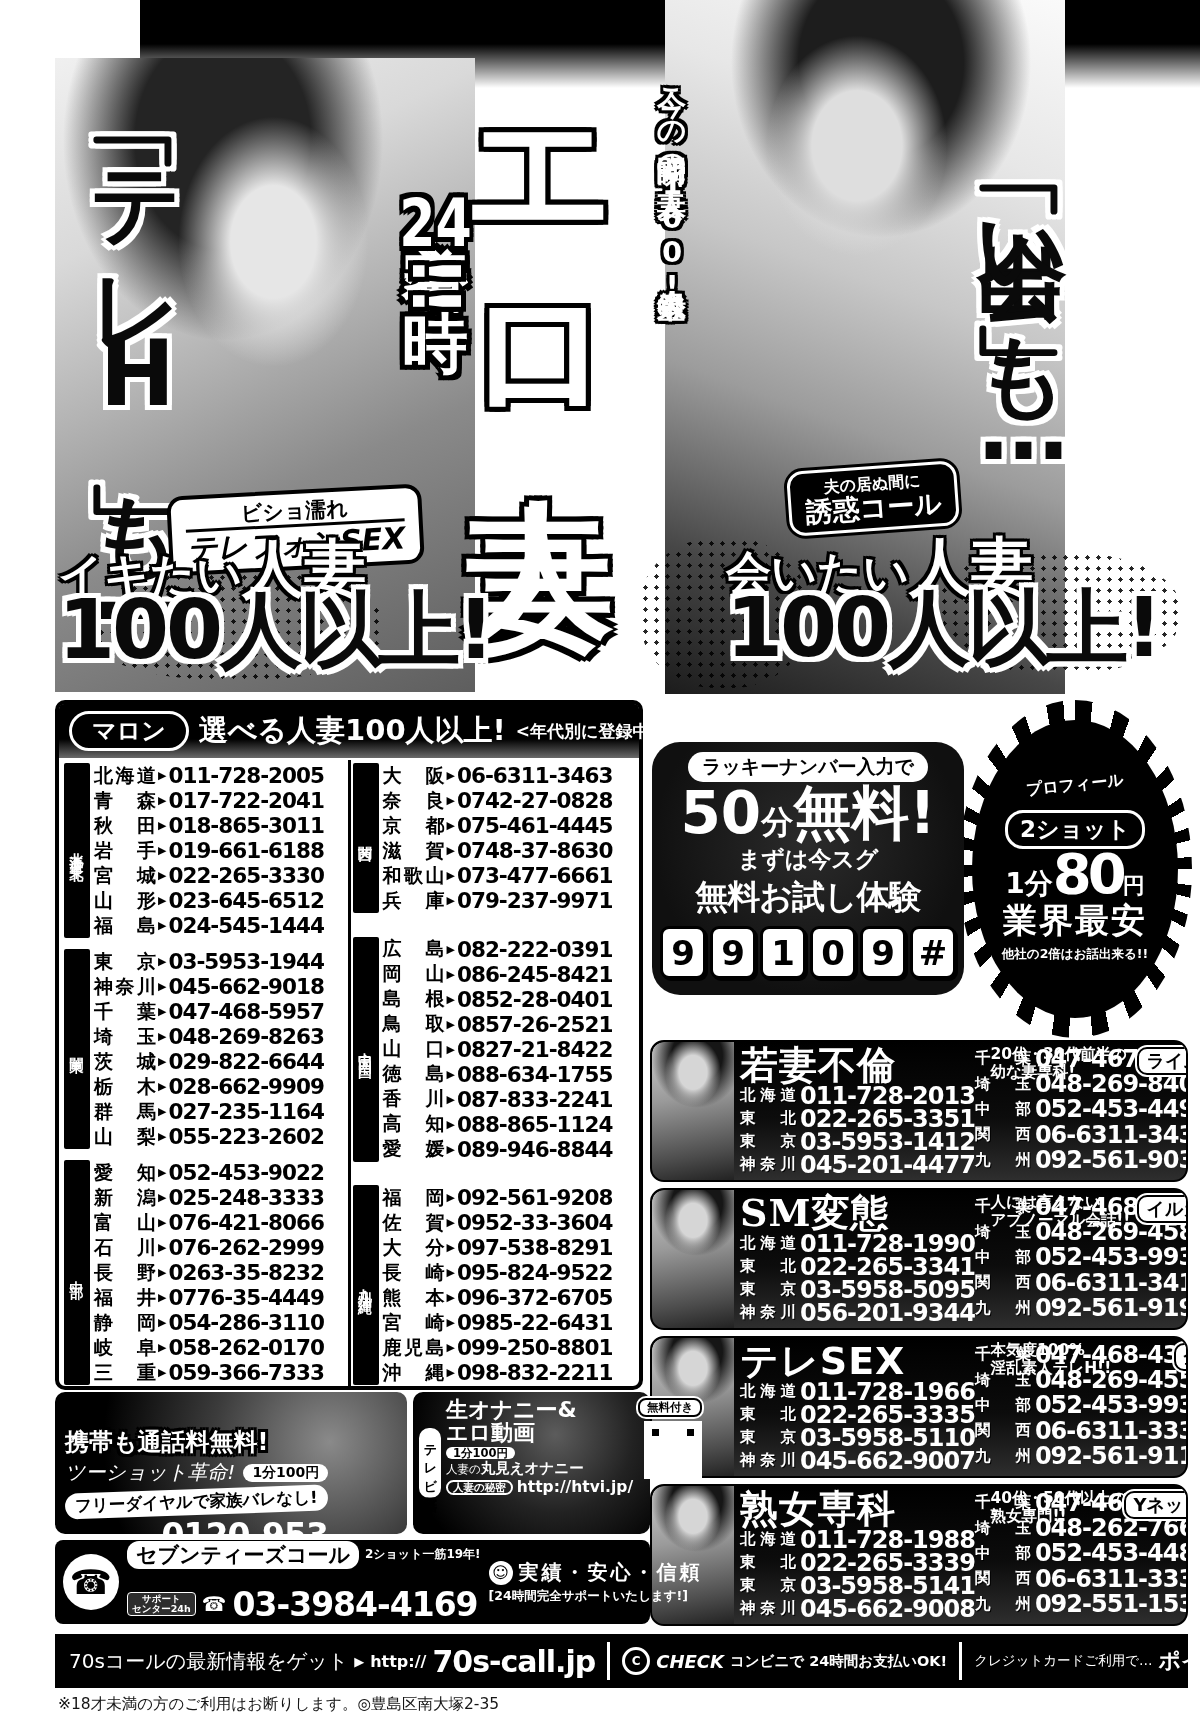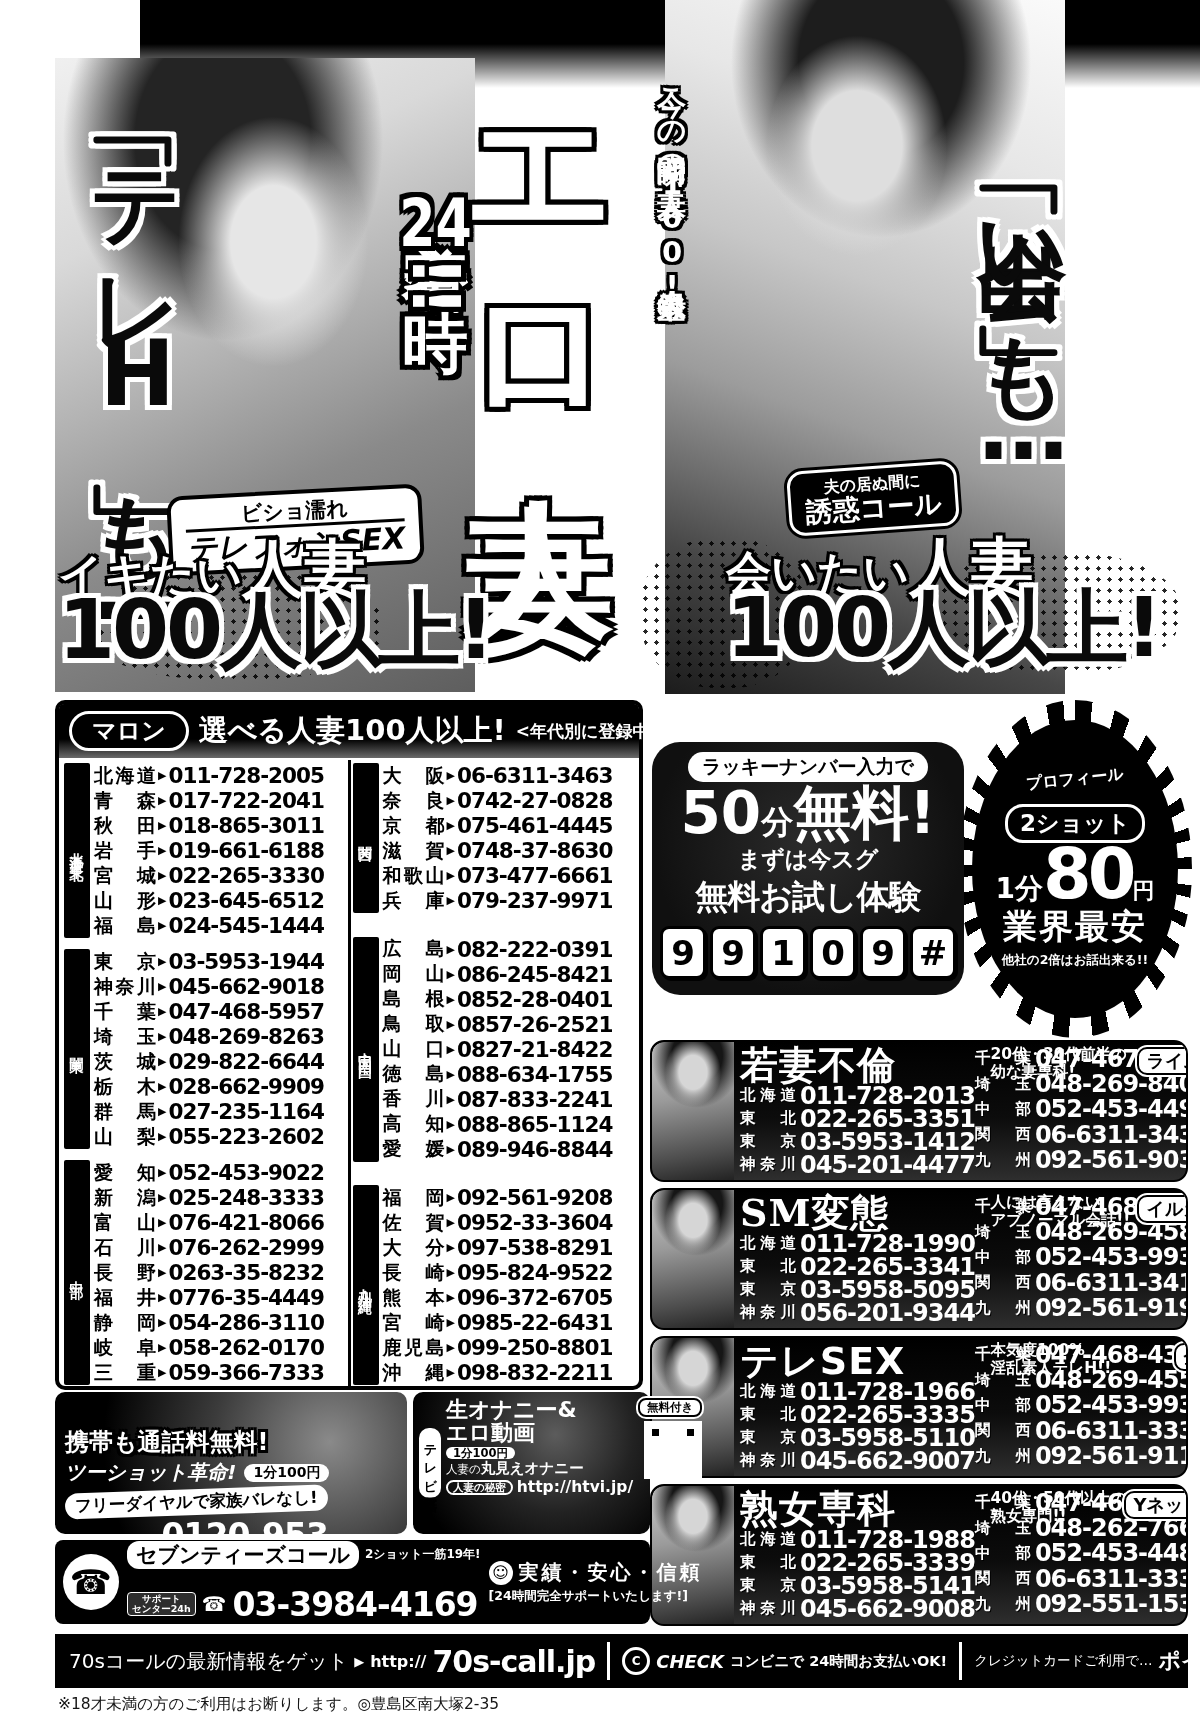--- a/index.html
+++ b/index.html
@@ -99,21 +99,21 @@
   .burst::before{content:"";position:absolute;inset:0;border-radius:50%;
       background:repeating-conic-gradient(#000 0deg 6deg,rgba(0,0,0,0) 6deg 14deg);}
   .burst::after{content:"";position:absolute;inset:20px 14px;border-radius:50%;background:#000;}
   .burst-inner{position:relative;z-index:2;height:100%;display:flex;flex-direction:column;
                align-items:center;justify-content:center;text-align:center;color:#fff;}
   .bu-tag{font-size:16px;font-weight:bold;transform:rotate(-6deg);}
   .bu-pill{border:3px solid #fff;border-radius:18px;font-size:23px;font-weight:900;
            padding:1px 12px;margin-top:14px;}
   .bu-price{line-height:.9;white-space:nowrap;font-weight:900;}
   .bu-per{font-size:28px;}
-  .bu-num{font-size:70px;letter-spacing:-4px;}
+  .bu-num{font-size:56px;letter-spacing:-4px;}
   .bu-yen{font-size:22px;}
   .bu-head{font-size:34px;font-weight:900;letter-spacing:2px;margin-top:-2px;}
   .bu-note{font-size:12.5px;font-weight:bold;margin-top:2px;}
 
   
   .services{position:absolute;left:650px;top:1040px;width:538px;z-index:6;}
   .service{position:relative;height:142px;margin-bottom:6px;border-radius:14px;
            background:linear-gradient(180deg,#000 0%,#0c0c0c 55%,#2e2e2e 100%);
            display:flex;overflow:hidden;box-sizing:border-box;border:2px solid #000;}
   .svc-photo{width:82px;height:100%;flex:none;border-radius:12px 0 0 12px;
@@ -139,21 +139,21 @@
             text-shadow:1px 1px 0 #000;}
   .svc-tel{font-size:24px;font-weight:900;color:#fff;letter-spacing:-1px;margin-left:4px;}
   .svc-rightpart .svc-row{height:22px;}
 
   
   .neocall{position:absolute;left:55px;top:1392px;width:352px;height:142px;z-index:6;border-radius:10px;
            background:radial-gradient(circle at 78% 35%,#8a8a8a 0%,#3c3c3c 40%,#000 78%);
            color:#fff;padding:8px 10px;box-sizing:border-box;}
   .neo-h{font-size:24px;font-weight:900;white-space:nowrap;margin-top:26px;}
   .neo-row{display:flex;align-items:center;gap:8px;margin-top:1px;}
-  .neo-rev{font-size:20px;font-weight:700;font-style:italic;}
+  .neo-rev{font-size:20px;font-weight:400;font-style:italic;}
   .neo-pill{background:#fff;color:#000;border-radius:12px;font-size:14px;font-weight:bold;padding:0 9px;}
   .neo-bubble{display:inline-block;background:#fff;color:#000;border-radius:14px;
               font-size:16.5px;font-weight:bold;padding:2px 10px;margin-top:3px;transform:rotate(-2deg);}
   .neo-brand{border:2px solid #fff;border-radius:12px;font-size:14px;font-weight:bold;padding:1px 8px;}
   .neo-tel{font-size:33px;font-weight:900;letter-spacing:-1px;}
 
   
   .videobox{position:absolute;left:413px;top:1392px;width:237px;height:142px;z-index:6;border-radius:10px;
             background:radial-gradient(circle at 60% 30%,#5c5c5c 0%,#222 45%,#000 85%);
             color:#fff;display:flex;gap:5px;padding:6px;box-sizing:border-box;}

